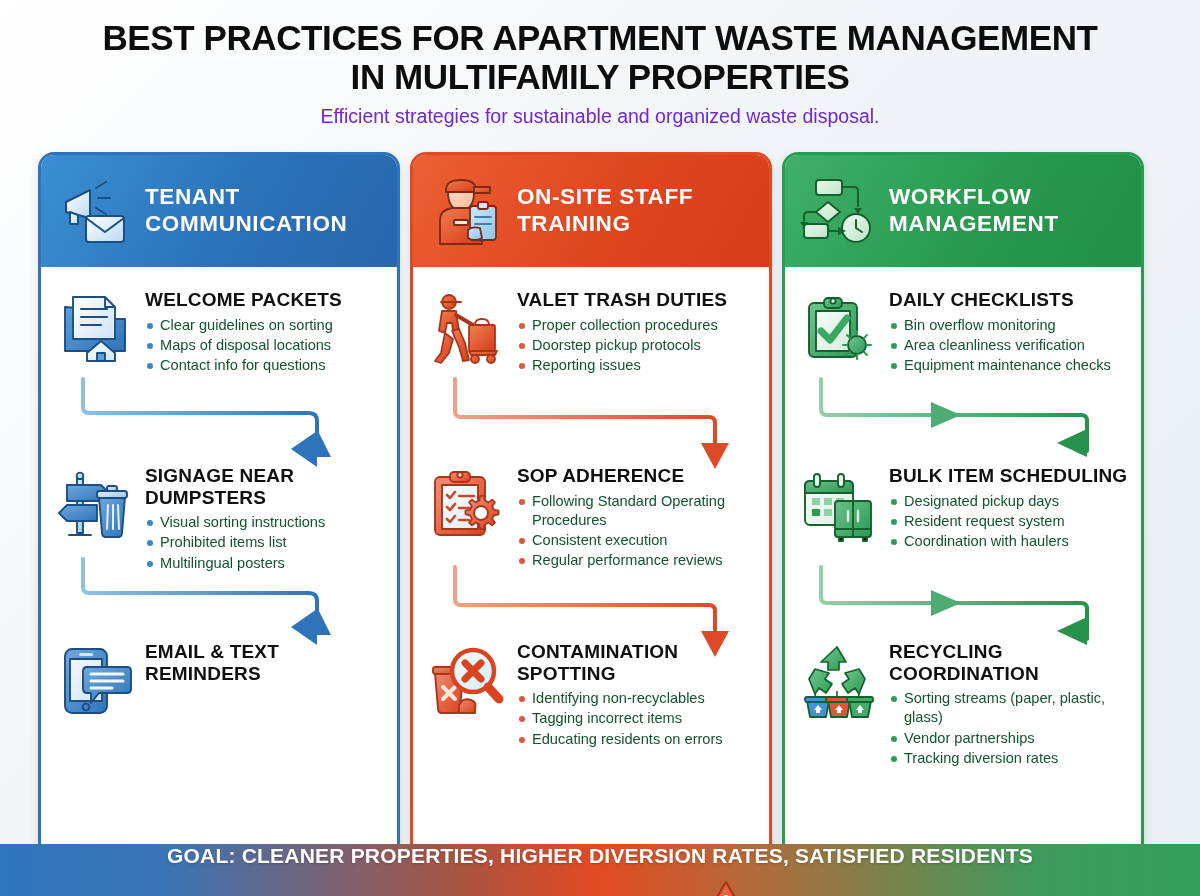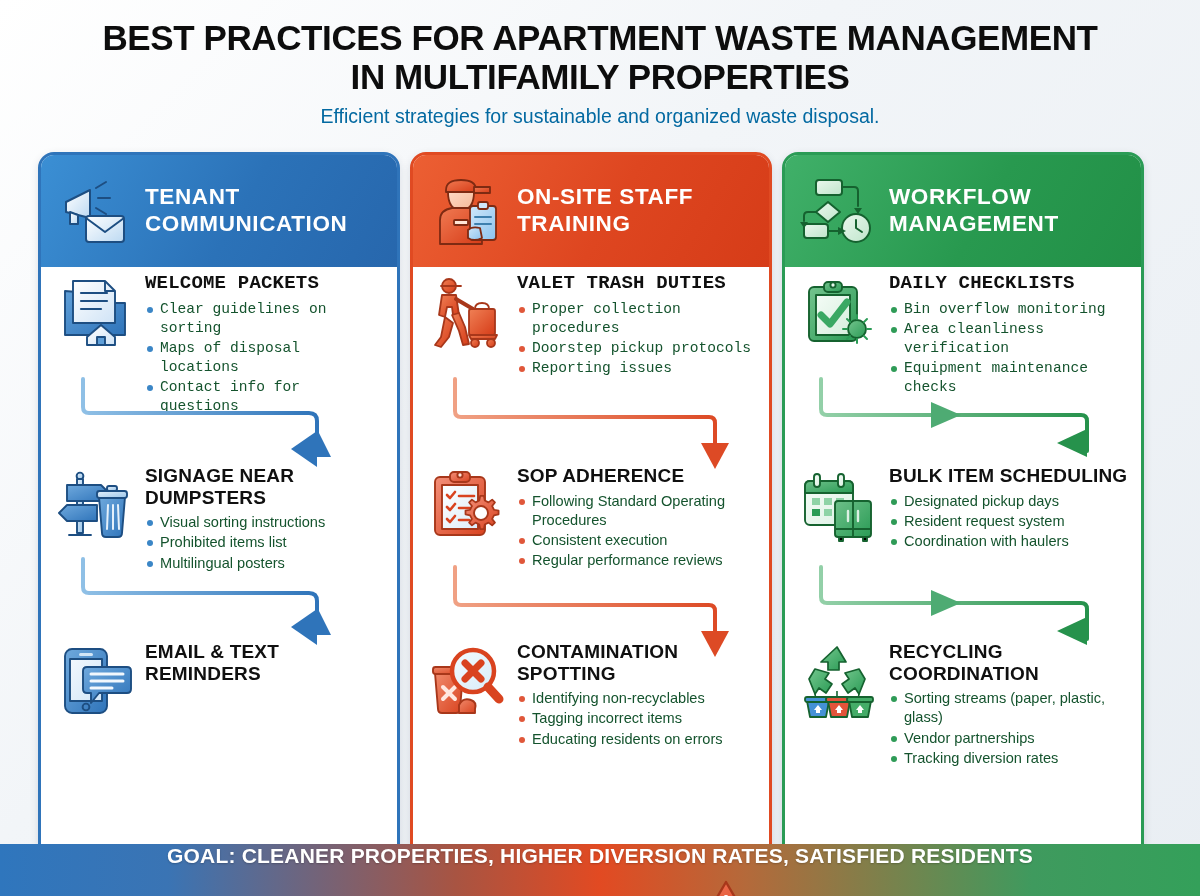--- a/index.html
+++ b/index.html
@@ -26,21 +26,21 @@
     font-weight: bold;
     color: #0d0d0d;
     letter-spacing: -0.4px;
     line-height: 1.12;
     text-transform: uppercase;
   }
   .title .line2 { display: block; }
   .subtitle {
     margin-top: 9px;
     font-size: 19.5px;
-    color: #0369a1;
+    color: #6d28d9;
     font-weight: 400;
   }
 
   
   .columns {
     position: absolute;
     top: 152px;
     left: 38px;
     width: 1130px;
     height: 794px;
@@ -97,21 +97,21 @@
 
   
   .item {
     position: absolute;
     left: 13px;
     width: 332px;
     display: flex;
     gap: 9px;
     align-items: flex-start;
   }
-  .item.i0 { top: 4px; font-family: Liberation Mono, monospace; }
+  .item.i0 { top: 20px; }
   .item.i1 { top: 196px; }
   .item.i2 { top: 372px; }
 
   .item-icon {
     width: 82px;
     flex: none;
     display: flex;
     justify-content: center;
     padding-top: 4px;
   }

